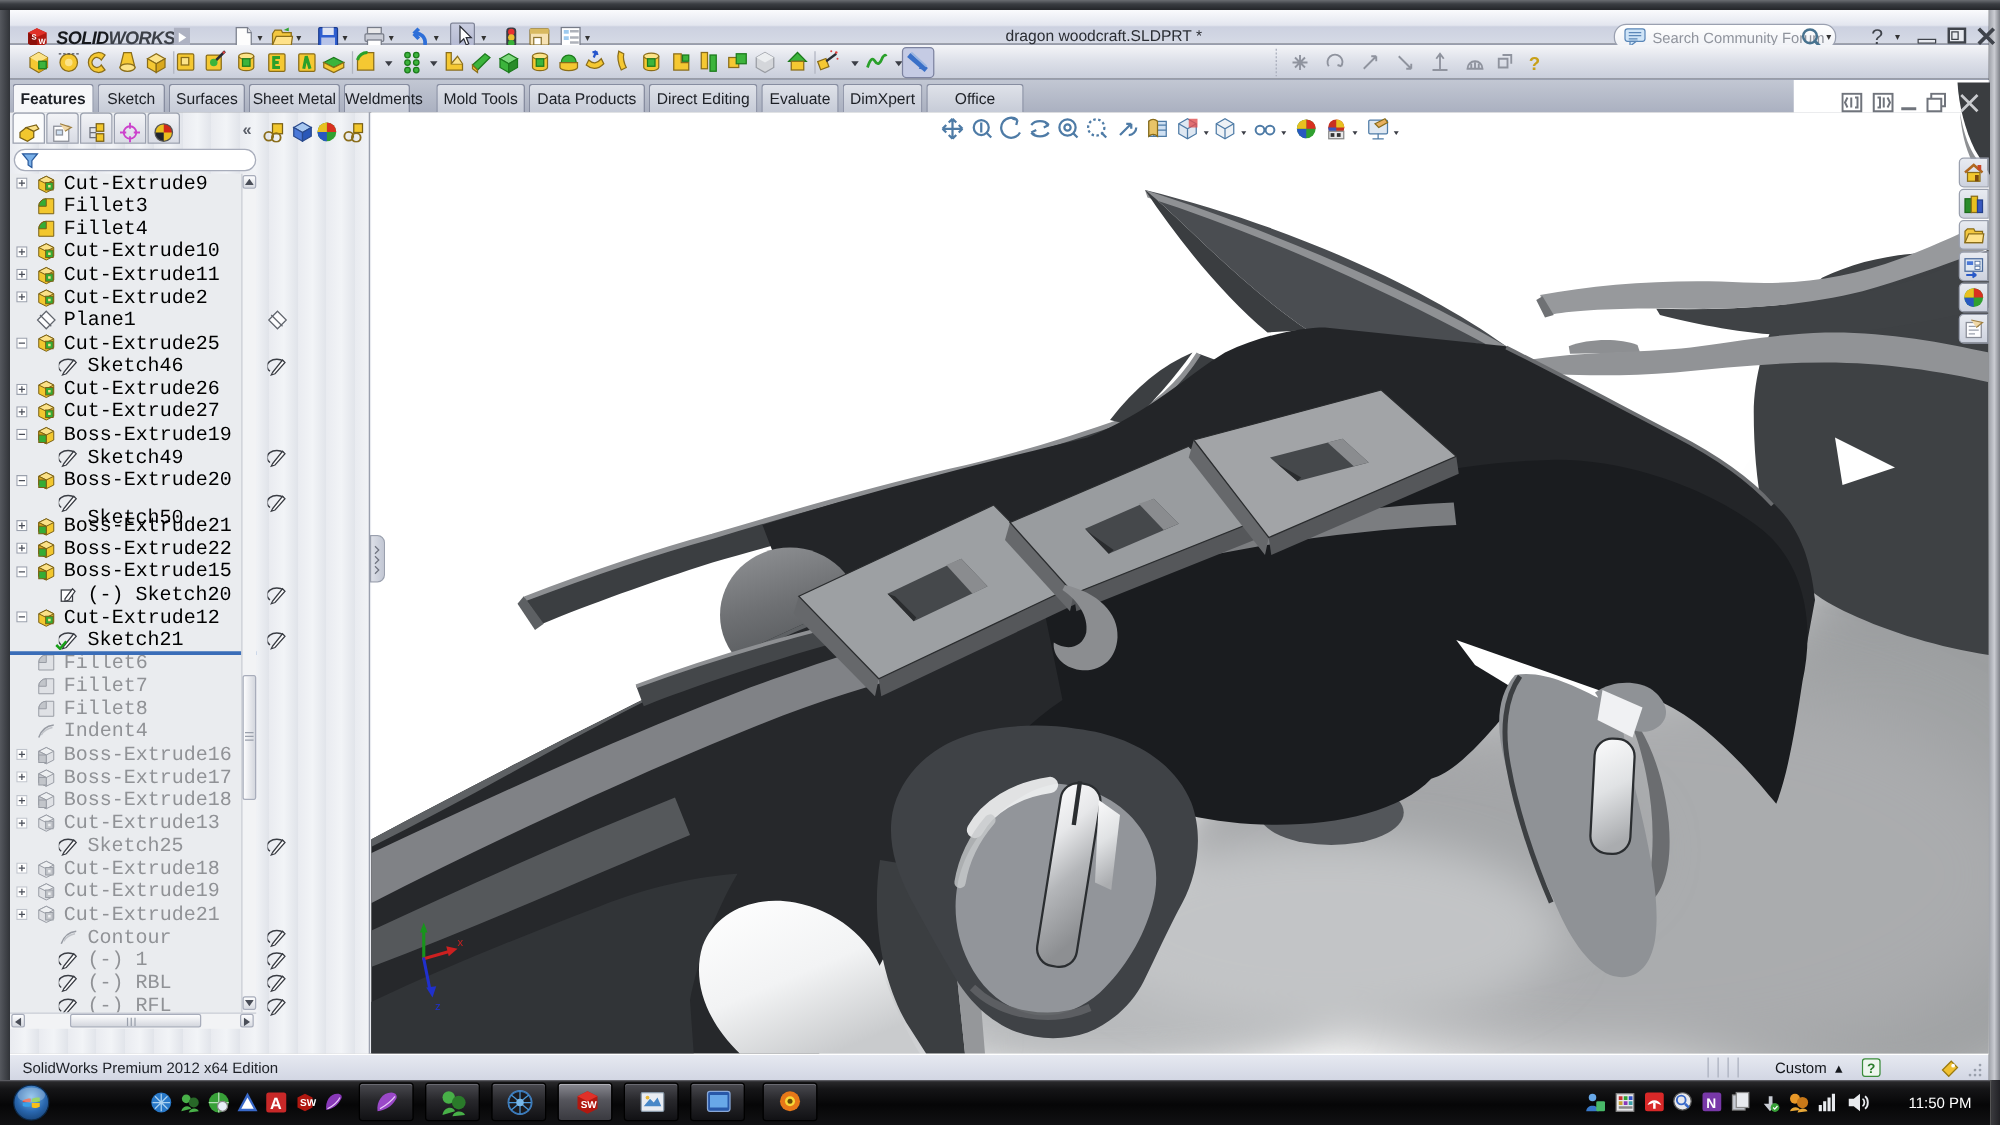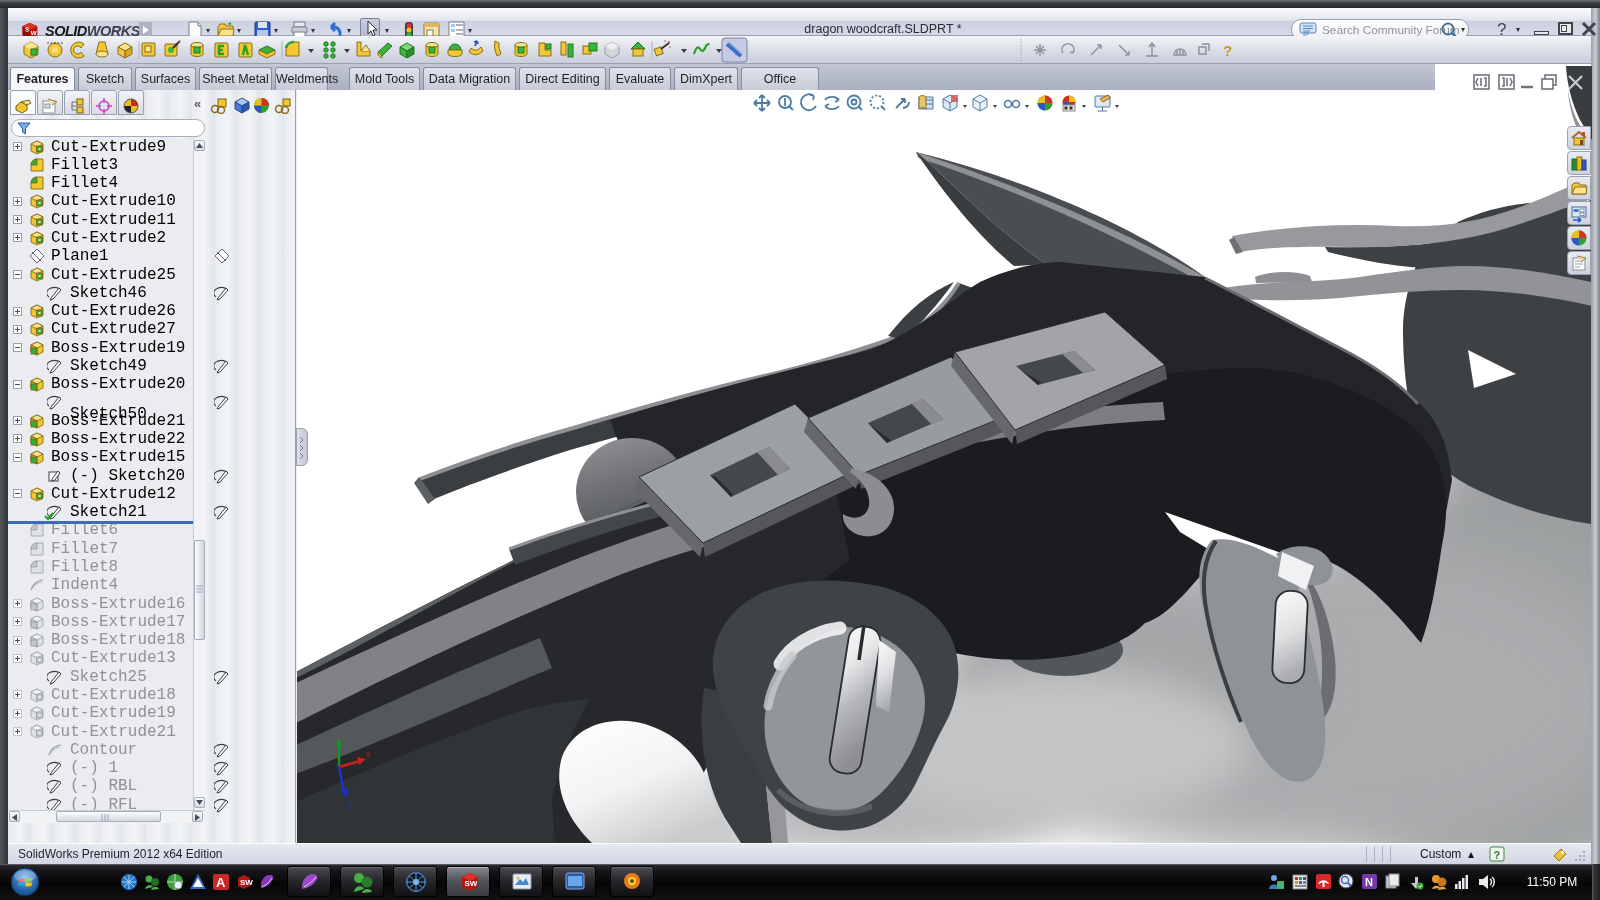--- a/index.html
+++ b/index.html
@@ -330,21 +330,21 @@
         <text x="1215" y="20" font-size="15" font-weight="bold" fill="#c8a018">?</text>
       </svg>
     </div>
   <div class="abs" id="tabrow">
     <div class="tab active" style="left:2px;width:65px">Features</div>
     <div class="tab" style="left:70px;width:54px">Sketch</div>
     <div class="tab" style="left:127px;width:61px">Surfaces</div>
     <div class="tab" style="left:191px;width:73px">Sheet Metal</div>
     <div class="tab" style="left:267px;width:53px">Weldments</div>
     <div class="tab" style="left:341px;width:71px">Mold Tools</div>
-    <div class="tab" style="left:415px;width:93px">Data Migration</div>
+    <div class="tab" style="left:415px;width:93px">Data Products</div>
     <div class="tab" style="left:511px;width:87px">Direct Editing</div>
     <div class="tab" style="left:601px;width:62px">Evaluate</div>
     <div class="tab" style="left:666px;width:64px">DimXpert</div>
     <div class="tab" style="left:733px;width:78px">Office Products</div>
     <div class="abs" style="left:1427px;top:0;width:156px;height:26px;background:#fff"></div>
   </div>
   <div class="abs" id="main">
     <div class="abs" id="viewport">
         <svg width="1294" height="753" viewBox="297 90 1294 753" style="position:absolute;left:0;top:0">
 <defs>

